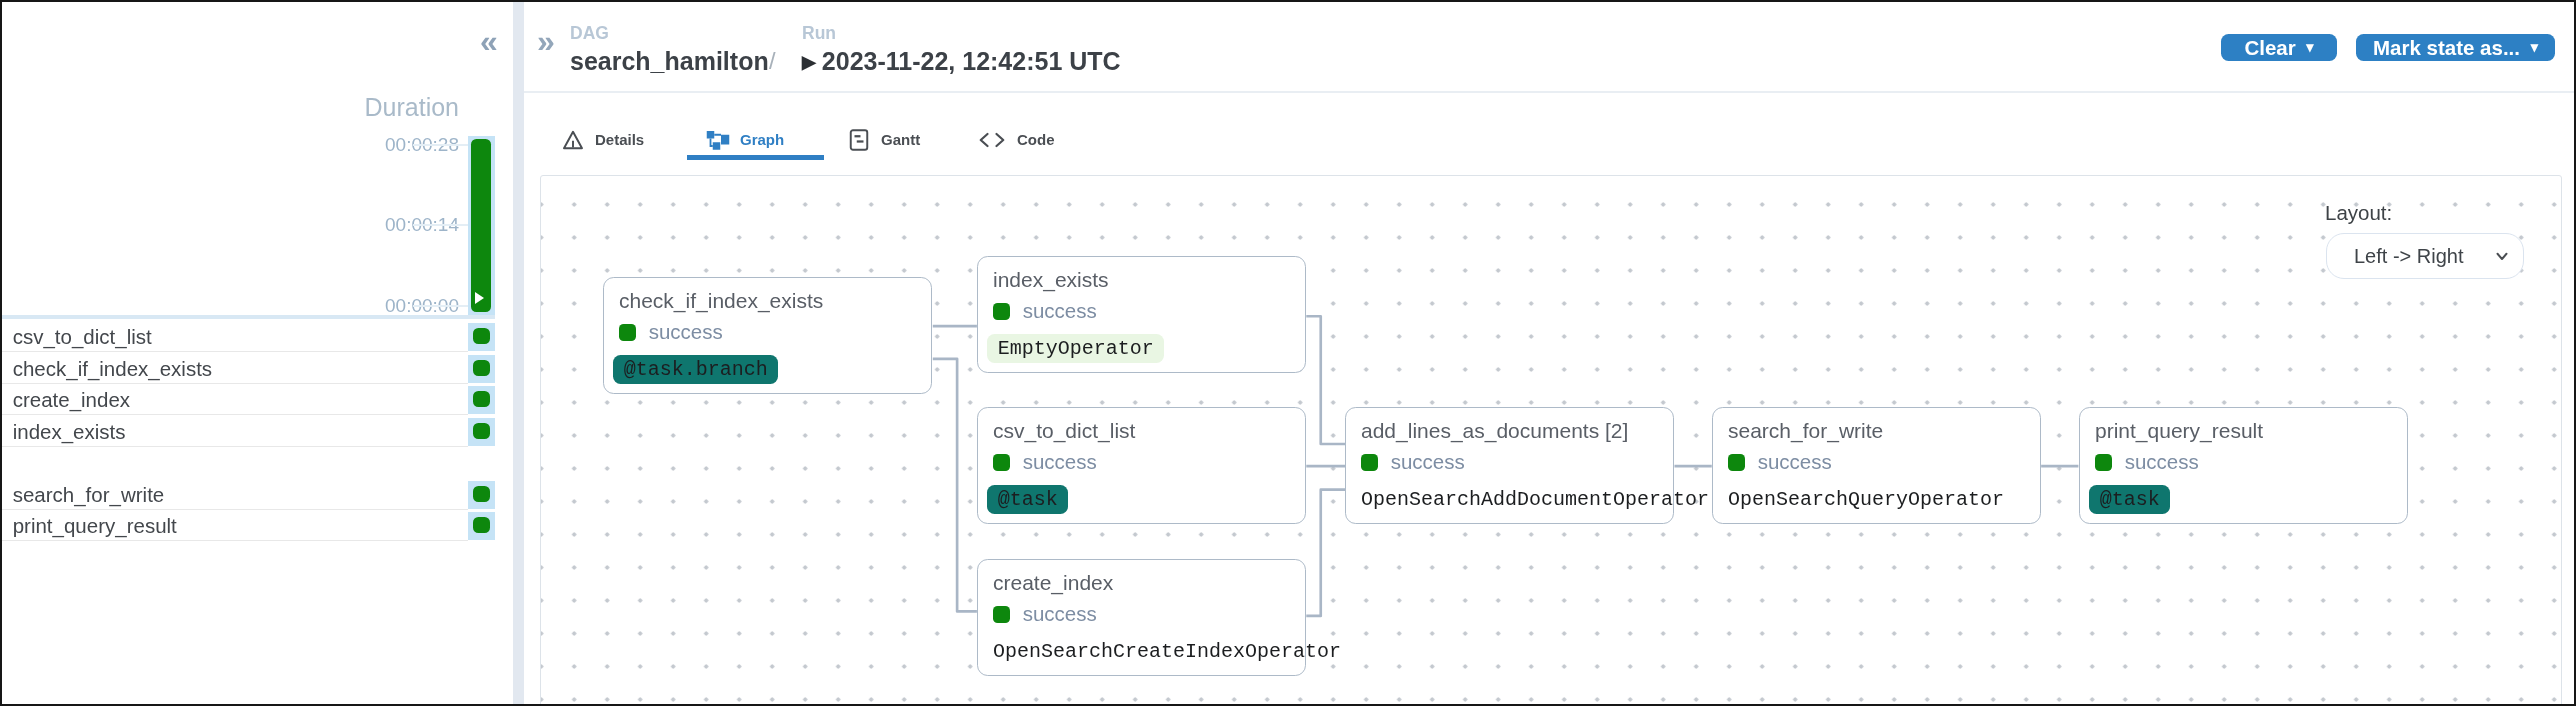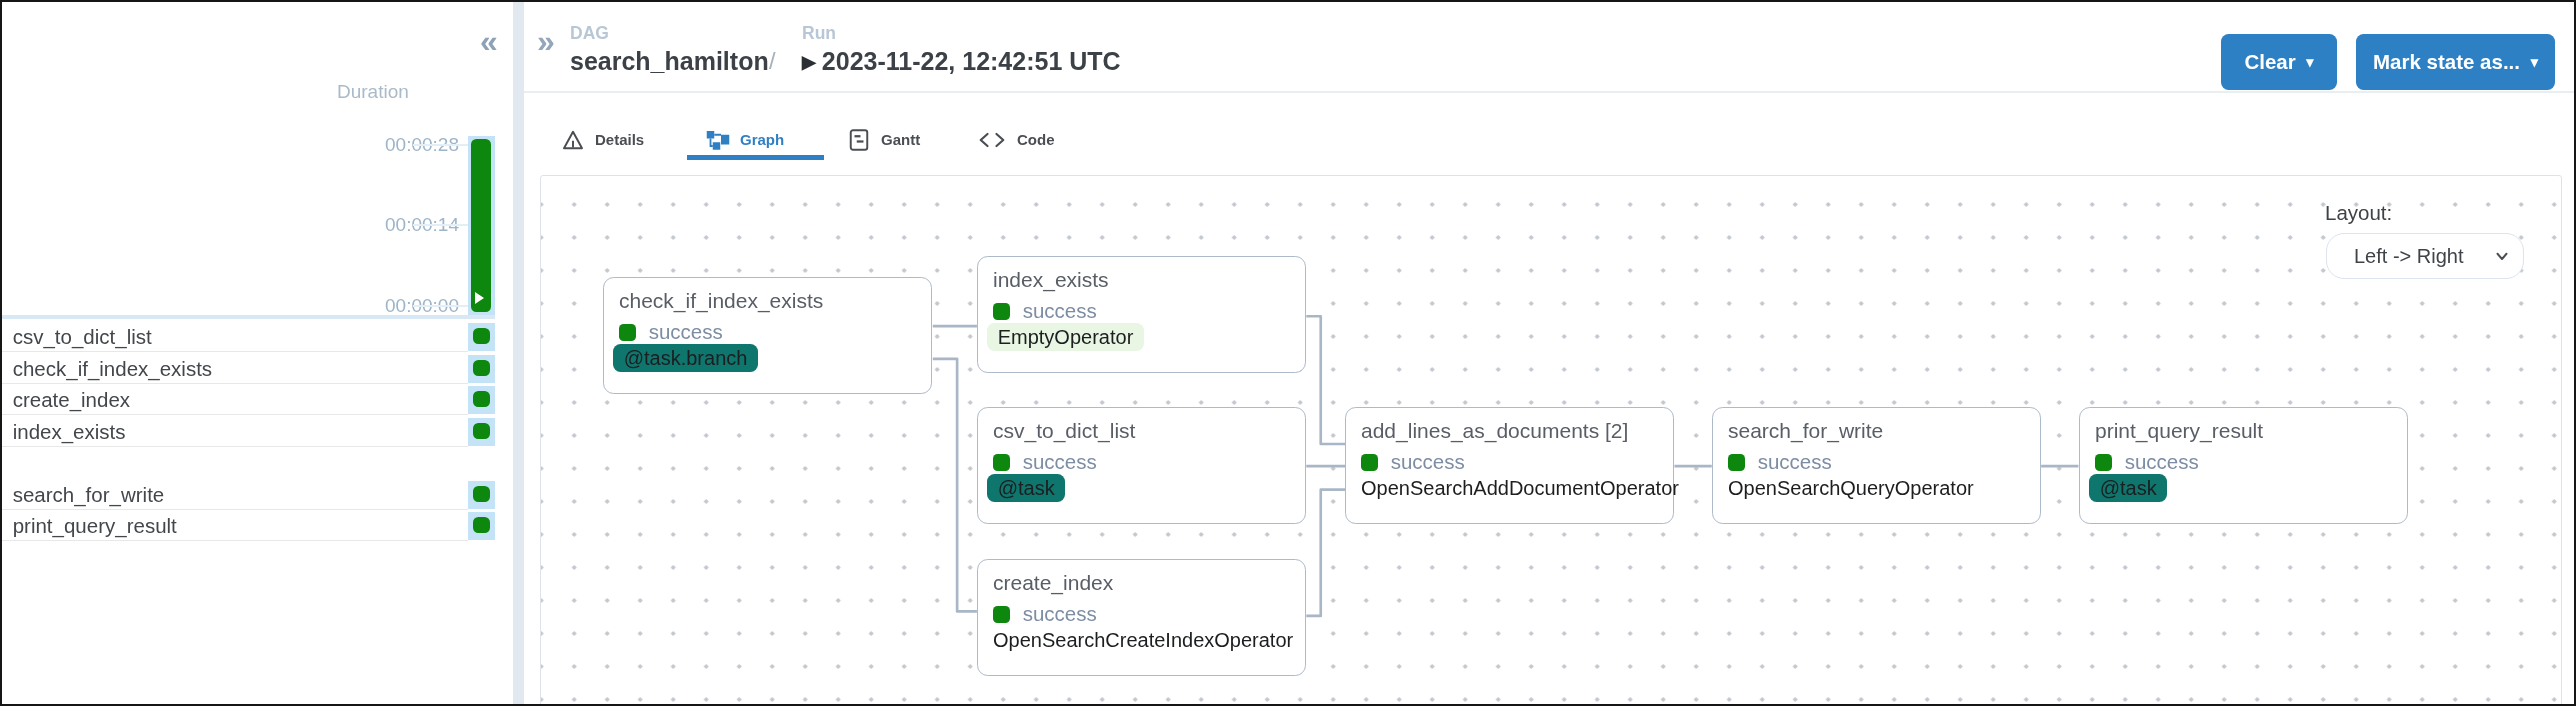--- a/index.html
+++ b/index.html
@@ -2,21 +2,21 @@
 <html style="font-size:12px"><head>
 <meta charset="utf-8">
 <style>
   html,body{margin:0;padding:0;background:#fff;}
   .root{position:relative;width:2576px;height:706px;background:#fff;border:2.3px solid #161616;
         box-sizing:border-box;overflow:hidden;font-family:"Liberation Sans",sans-serif;color:#3c4147;}
   .abs{position:absolute;}
 
   
   .collapse-btn{left:478px;top:23px;font-size:32px;font-weight:bold;color:#8ea2b7;line-height:1;cursor:pointer;}
-  .duration-label{left:335px;top:79px;width:122px;font-size:19px;color:#a9bac9;}
+  .duration-label{left:335px;top:91px;width:122px;text-align:right;font-size:25px;color:#a9bac9;}
   .tick{width:122px;left:335px;text-align:right;font-size:19px;color:#9db4c9;}
   .gridline{left:411px;width:82px;height:1.5px;background:#e4eef5;}
   .chart-col{left:466px;top:134px;width:27px;height:180px;background:#c5e3f6;}
   .run-bar{left:469px;top:137px;width:20px;height:173px;background:#0d870d;border-radius:5.3px;}
   .run-play{left:473px;top:290px;width:0;height:0;border-left:9px solid #ffffff;
             border-top:6px solid transparent;border-bottom:6px solid transparent;}
   .chart-baseline{left:0;top:313px;width:493px;height:3.8px;background:#d8e8f4;}
   .task-row{left:0;width:502px;height:31px;}
   .task-label{position:absolute;left:10.7px;top:3.8px;font-size:20.5px;color:#43474c;white-space:nowrap;}
   .task-label.bold{font-weight:bold;color:#303439;}
@@ -27,21 +27,21 @@
 
   
   .expand-btn{left:535px;top:23px;font-size:32px;font-weight:bold;color:#93a6ba;line-height:1;cursor:pointer;}
   .crumb-label{font-size:17.5px;color:#b8c7d6;font-weight:bold;}
   .crumb-value{font-size:25px;font-weight:bold;color:#3c4147;margin-top:3px;white-space:nowrap;}
   .crumb-dag{left:568px;top:21px;}
   .crumb-sep{left:767px;top:46px;font-size:23.6px;color:#a8b1ba;}
   .crumb-run{left:800px;top:21px;}
   .run-play-glyph{font-size:18px;color:#2b2f33;margin-right:6px;vertical-align:2.3px;}
   .header-rule{left:522px;top:89px;width:2052px;height:1.5px;background:#e9eef3;}
-  .btn{position:absolute;top:32px;height:56px;background:#2d80c4;border:none;border-radius:7.6px;
+  .btn{position:absolute;top:32px;height:27px;background:#2d80c4;border:none;border-radius:7.6px;
        color:#fff;font-size:20.5px;font-weight:bold;font-family:"Liberation Sans",sans-serif;
        display:flex;align-items:center;justify-content:center;gap:10.7px;cursor:pointer;}
   .btn .caret{font-size:14.5px;line-height:1;}
   .btn-clear{left:2219px;width:116px;}
   .btn-mark{left:2354px;width:199px;}
 
   
   .tab{top:119px;height:37px;display:flex;align-items:center;gap:10px;font-size:15px;font-weight:bold;
        color:#4a4e53;cursor:pointer;}
   .tab.active{color:#2f7fc4;}
@@ -51,21 +51,21 @@
   .graph-panel{left:538px;top:173px;width:2022px;height:533px;border:1.5px solid #dde3e9;border-radius:3px;
     background-image:radial-gradient(circle,#c4c9cf 1.9px,transparent 2.3px);
     background-size:33px 33px;background-position:16.7px 12px;box-sizing:border-box;}
   .edges{position:absolute;left:0;top:0;width:2022px;height:533px;}
   .node{position:absolute;width:329px;height:117px;background:#fff;border:1.5px solid #adbac8;
         border-radius:10.7px;box-sizing:border-box;padding:10.7px 15px;cursor:pointer;}
   .node-title{font-size:21px;color:#595e66;white-space:nowrap;}
   .node-status{display:flex;align-items:center;gap:13px;margin-top:7.6px;}
   .status-sq{width:16.7px;height:16.7px;background:#0d870d;border-radius:4.6px;flex:none;}
   .status-text{font-size:20.5px;color:#7d8da3;}
-  .node-op{margin-top:3px;}
+  .node-op{margin-top:14px;font-family:Liberation Mono, monospace;}
   .pill{font-size:20px;color:#1c1e20;border-radius:7.6px;padding:3px 10.7px;margin-left:-6px;}
   .pill-pink{background:#0f766e;}
   .pill-green{background:#e9f6e3;}
   .pill-plain{background:transparent;padding:3px 0;margin-left:0;}
   .layout-label{left:2323px;top:199px;font-size:20.5px;color:#3e4347;}
   .layout-select{left:2324px;top:231px;width:198px;height:46px;background:#fff;border:1.5px solid #dbe4ef;
                  border-radius:18px;box-sizing:border-box;display:flex;align-items:center;cursor:pointer;}
   .layout-select-text{font-size:20px;color:#3f4449;margin-left:27px;white-space:nowrap;}
   .layout-chevron{margin-left:auto;margin-right:12px;}
 </style>

